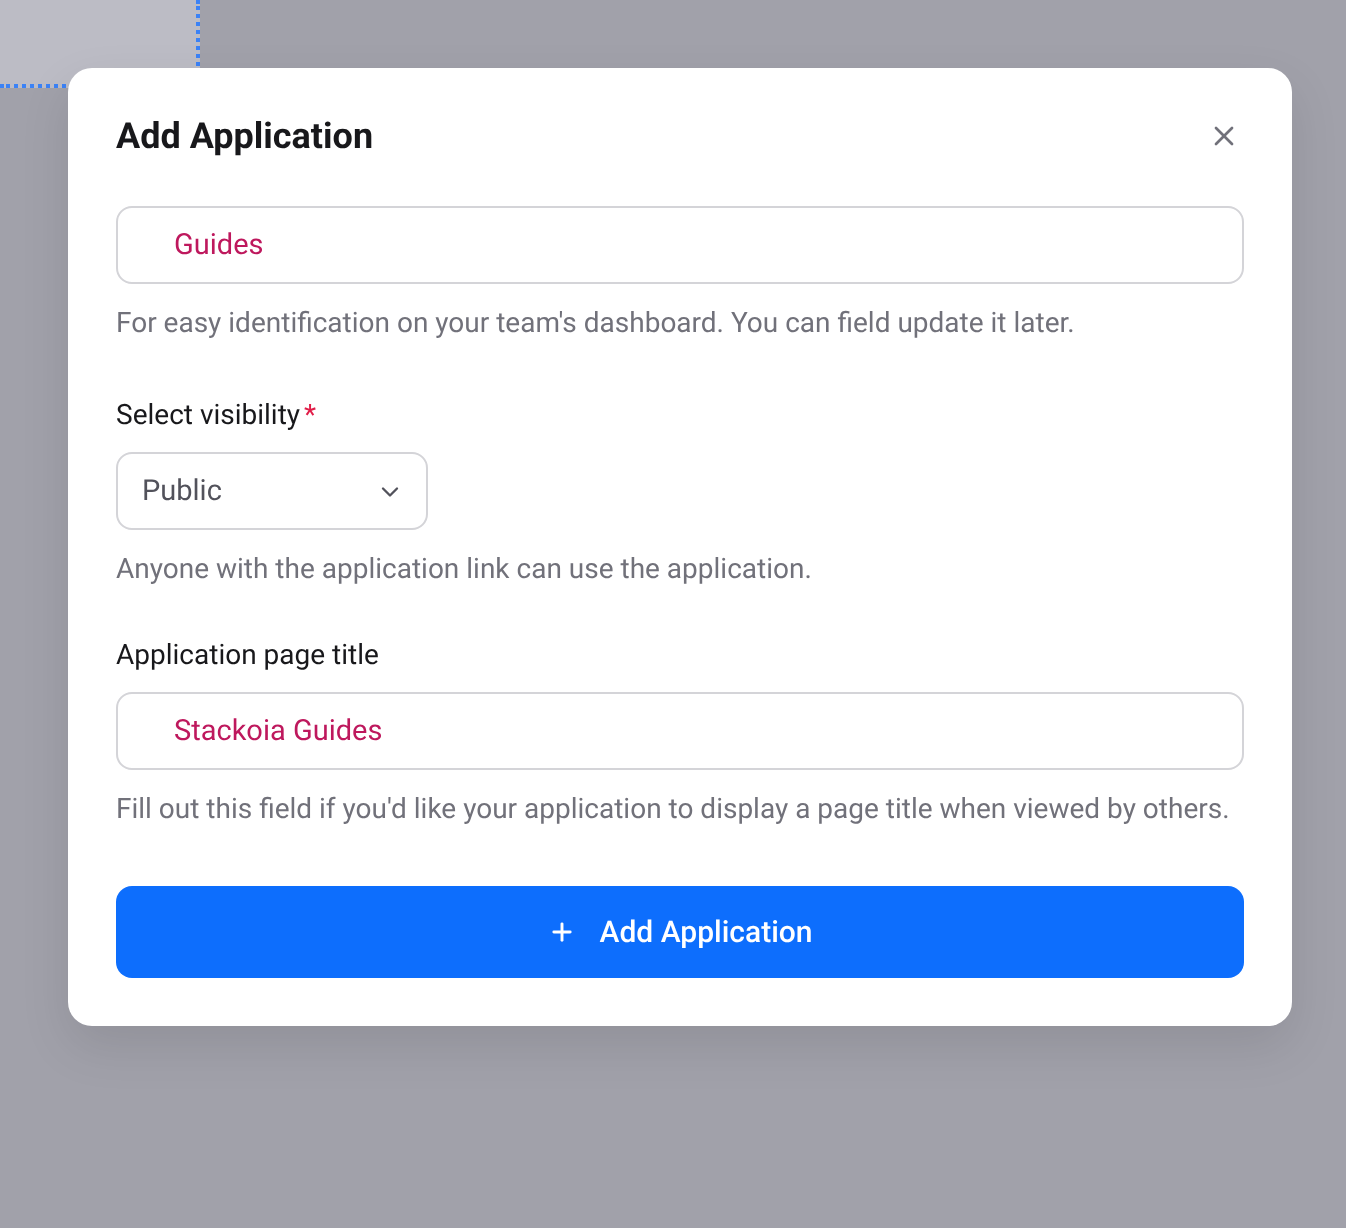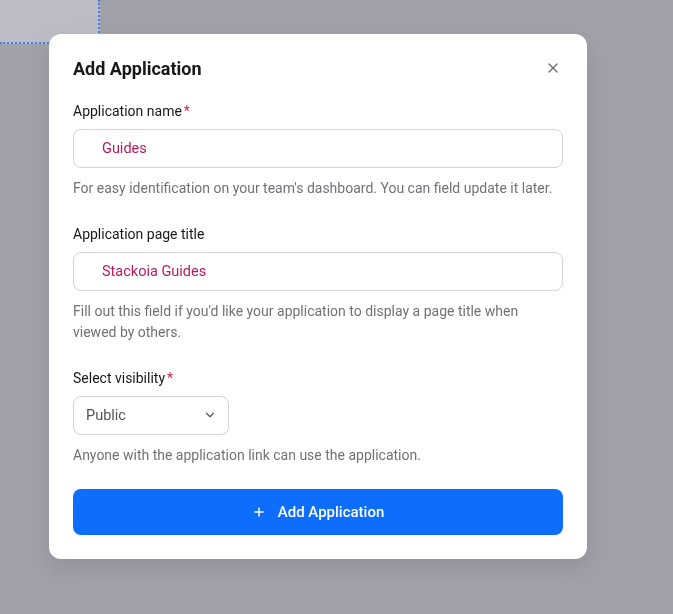--- a/index.html
+++ b/index.html
@@ -21,22 +21,22 @@
       left: 0;
       width: 100px;
       height: 44px;
       background: #bcbcc5;
       border-right: 2px dotted #3b82f6;
       border-bottom: 2px dotted #3b82f6;
     }
     .modal {
       position: absolute;
       top: 34px;
-      left: 49px;
-      width: 538px;
+      left: 34px;
+      width: 612px;
       background: #ffffff;
       border-radius: 12px;
       padding: 24px;
       box-shadow: 0 10px 25px rgba(0,0,0,0.1);
     }
     .modal-header {
       display: flex;
       justify-content: space-between;
       align-items: flex-start;
       margin-bottom: 22px;
@@ -159,50 +159,47 @@
       <span>
         <svg viewBox="0 0 24 24" fill="none" stroke="currentColor" stroke-width="2" stroke-linecap="round">
           <line x1="18" y1="6" x2="6" y2="18"></line>
           <line x1="6" y1="6" x2="18" y2="18"></line>
         </svg>
       </span>
     </button>
   </div>
 
   <div class="form-group">
-    <label class="form-label">
-      <span>Application name</span><span class="required">*</span>
-    </label>
     <input type="text" class="form-input" value="Guides" style="">
     <p class="form-help">For easy identification on your team's dashboard. You can field update it later.</p>
-  </div>
-
-  <div class="form-group">
-    <label class="form-label">Application page title</label>
-    <input type="text" class="form-input" value="Stackoia Guides" style="">
-    <p class="form-help">Fill out this field if you'd like your application to display a page title when viewed by others.</p>
   </div>
 
   <div class="form-group form-group-last">
     <label class="form-label">
       <span>Select visibility</span><span class="required">*</span>
     </label>
     <div class="select-wrapper">
       <select class="form-select">
         <option>Public</option>
       </select>
       <span class="select-chevron">
         <svg viewBox="0 0 24 24" fill="none" stroke="currentColor" stroke-width="2" stroke-linecap="round" stroke-linejoin="round">
           <polyline points="6 9 12 15 18 9"></polyline>
         </svg>
       </span>
     </div>
     <p class="form-help">Anyone with the application link can use the application.</p>
   </div>
 
+  <div class="form-group">
+    <label class="form-label">Application page title</label>
+    <input type="text" class="form-input" value="Stackoia Guides" style="">
+    <p class="form-help">Fill out this field if you'd like your application to display a page title when viewed by others.</p>
+  </div>
+
   <button class="submit-btn">
     <span class="plus-icon">
       <svg viewBox="0 0 24 24" fill="none" stroke="currentColor" stroke-width="2.5" stroke-linecap="round">
         <line x1="12" y1="5" x2="12" y2="19"></line>
         <line x1="5" y1="12" x2="19" y2="12"></line>
       </svg>
     </span>
     <span>Add Application</span>
   </button>
 </div>

